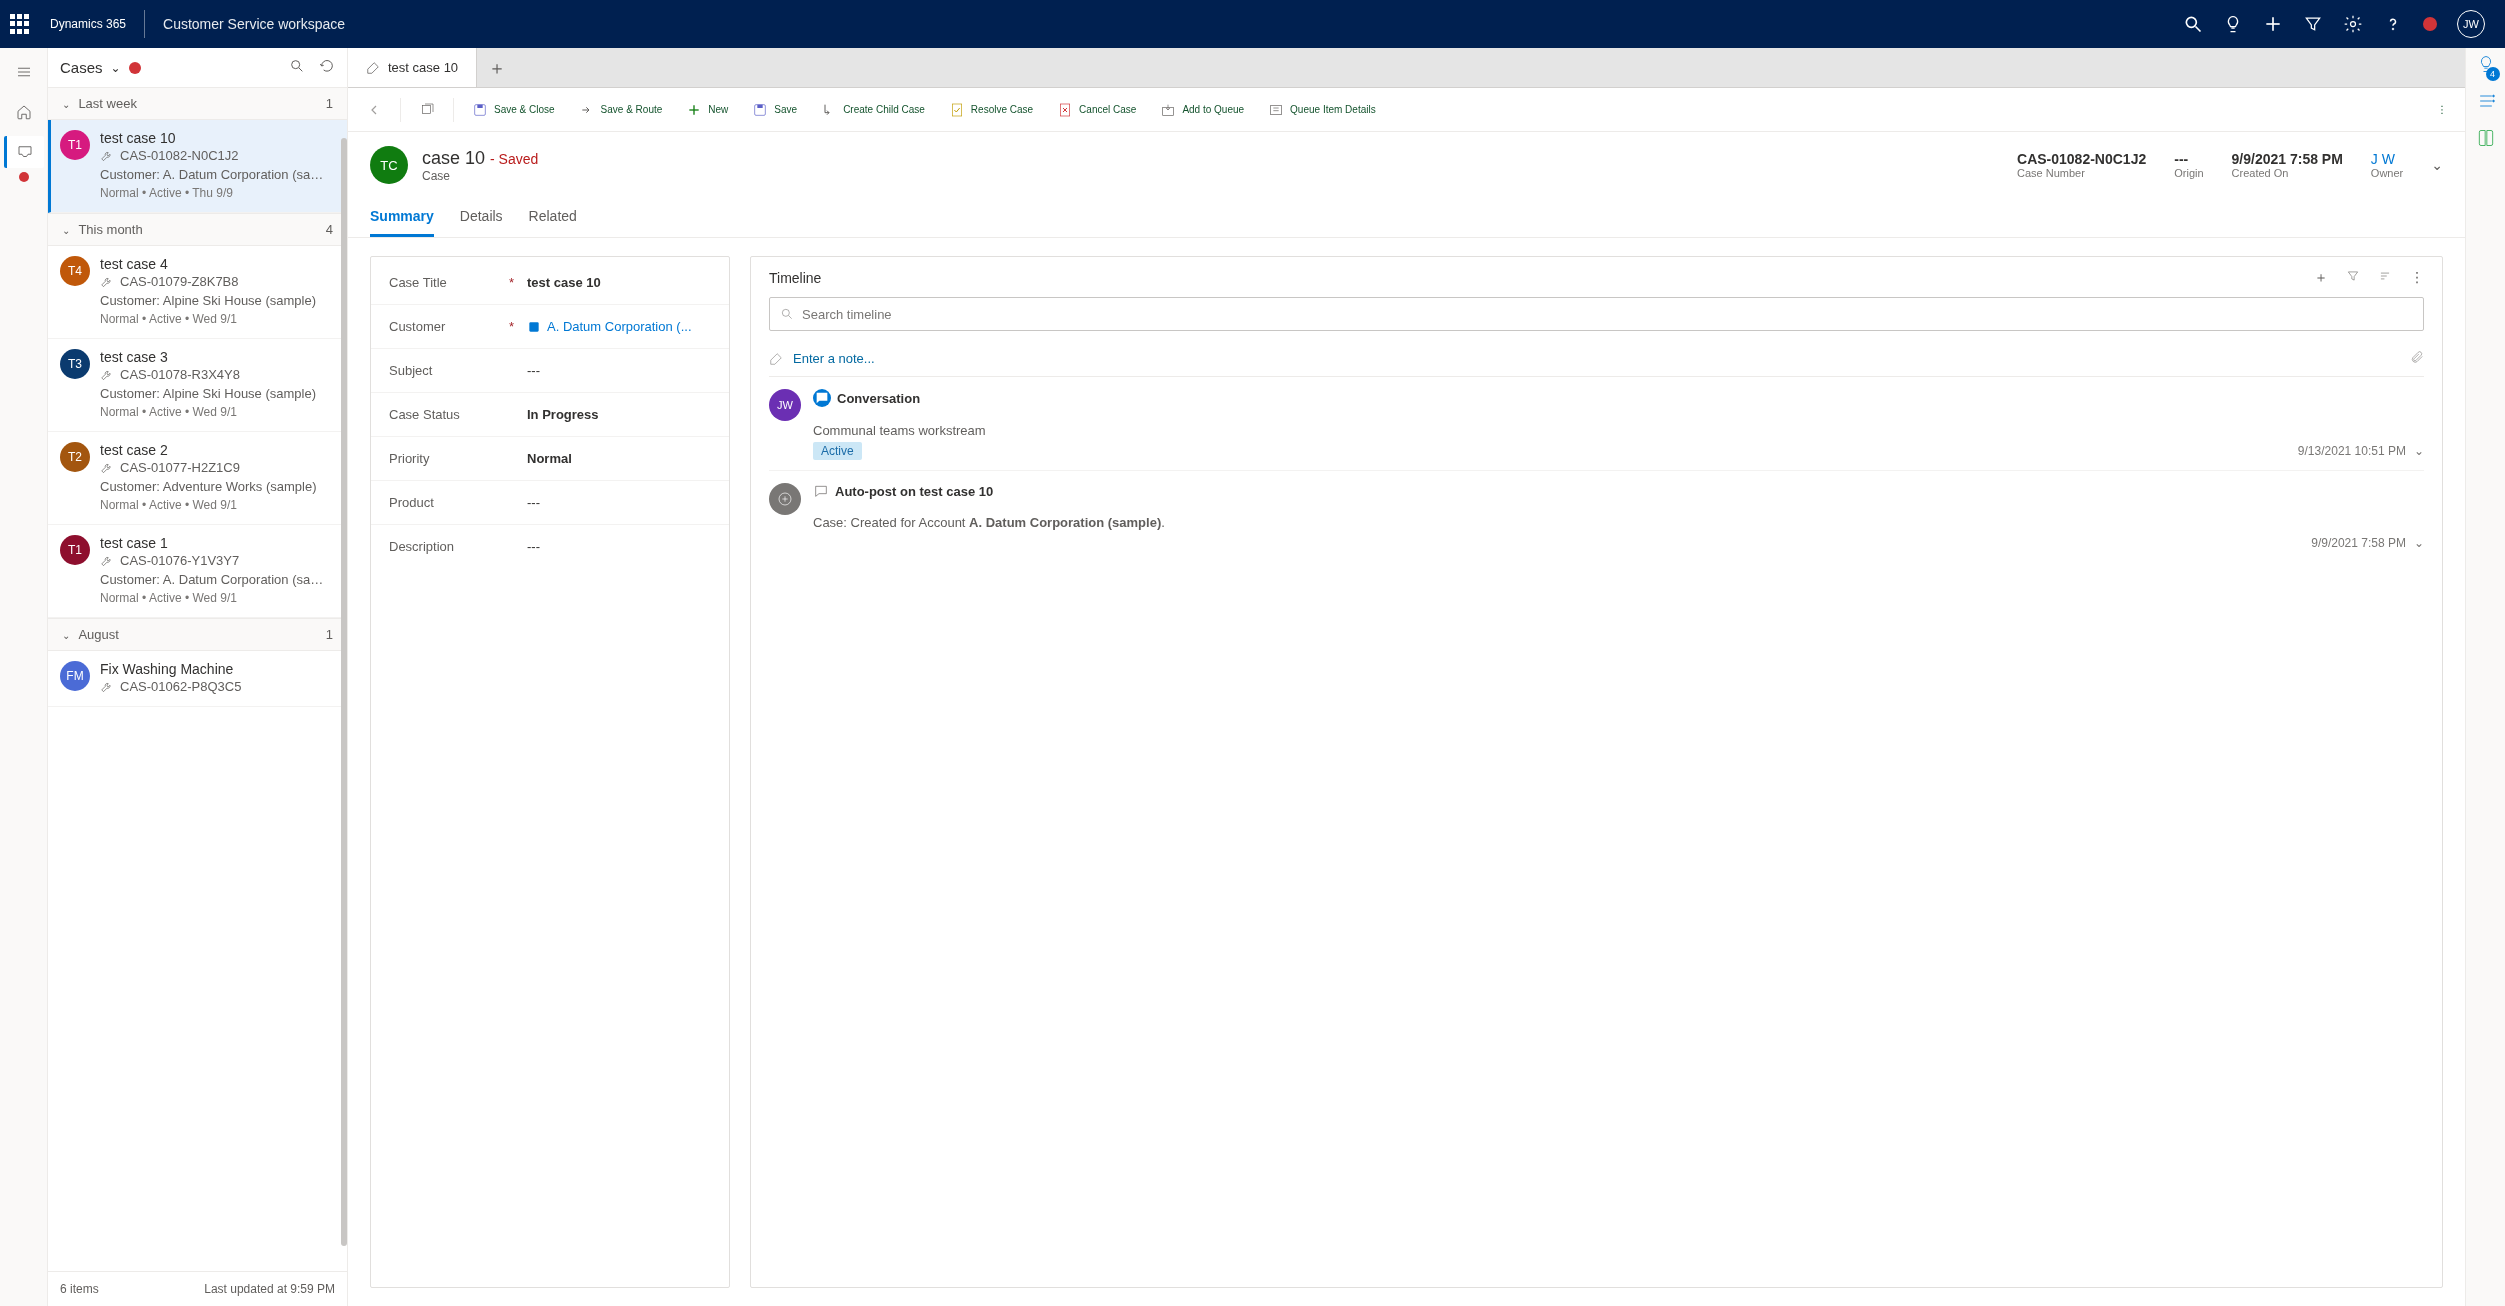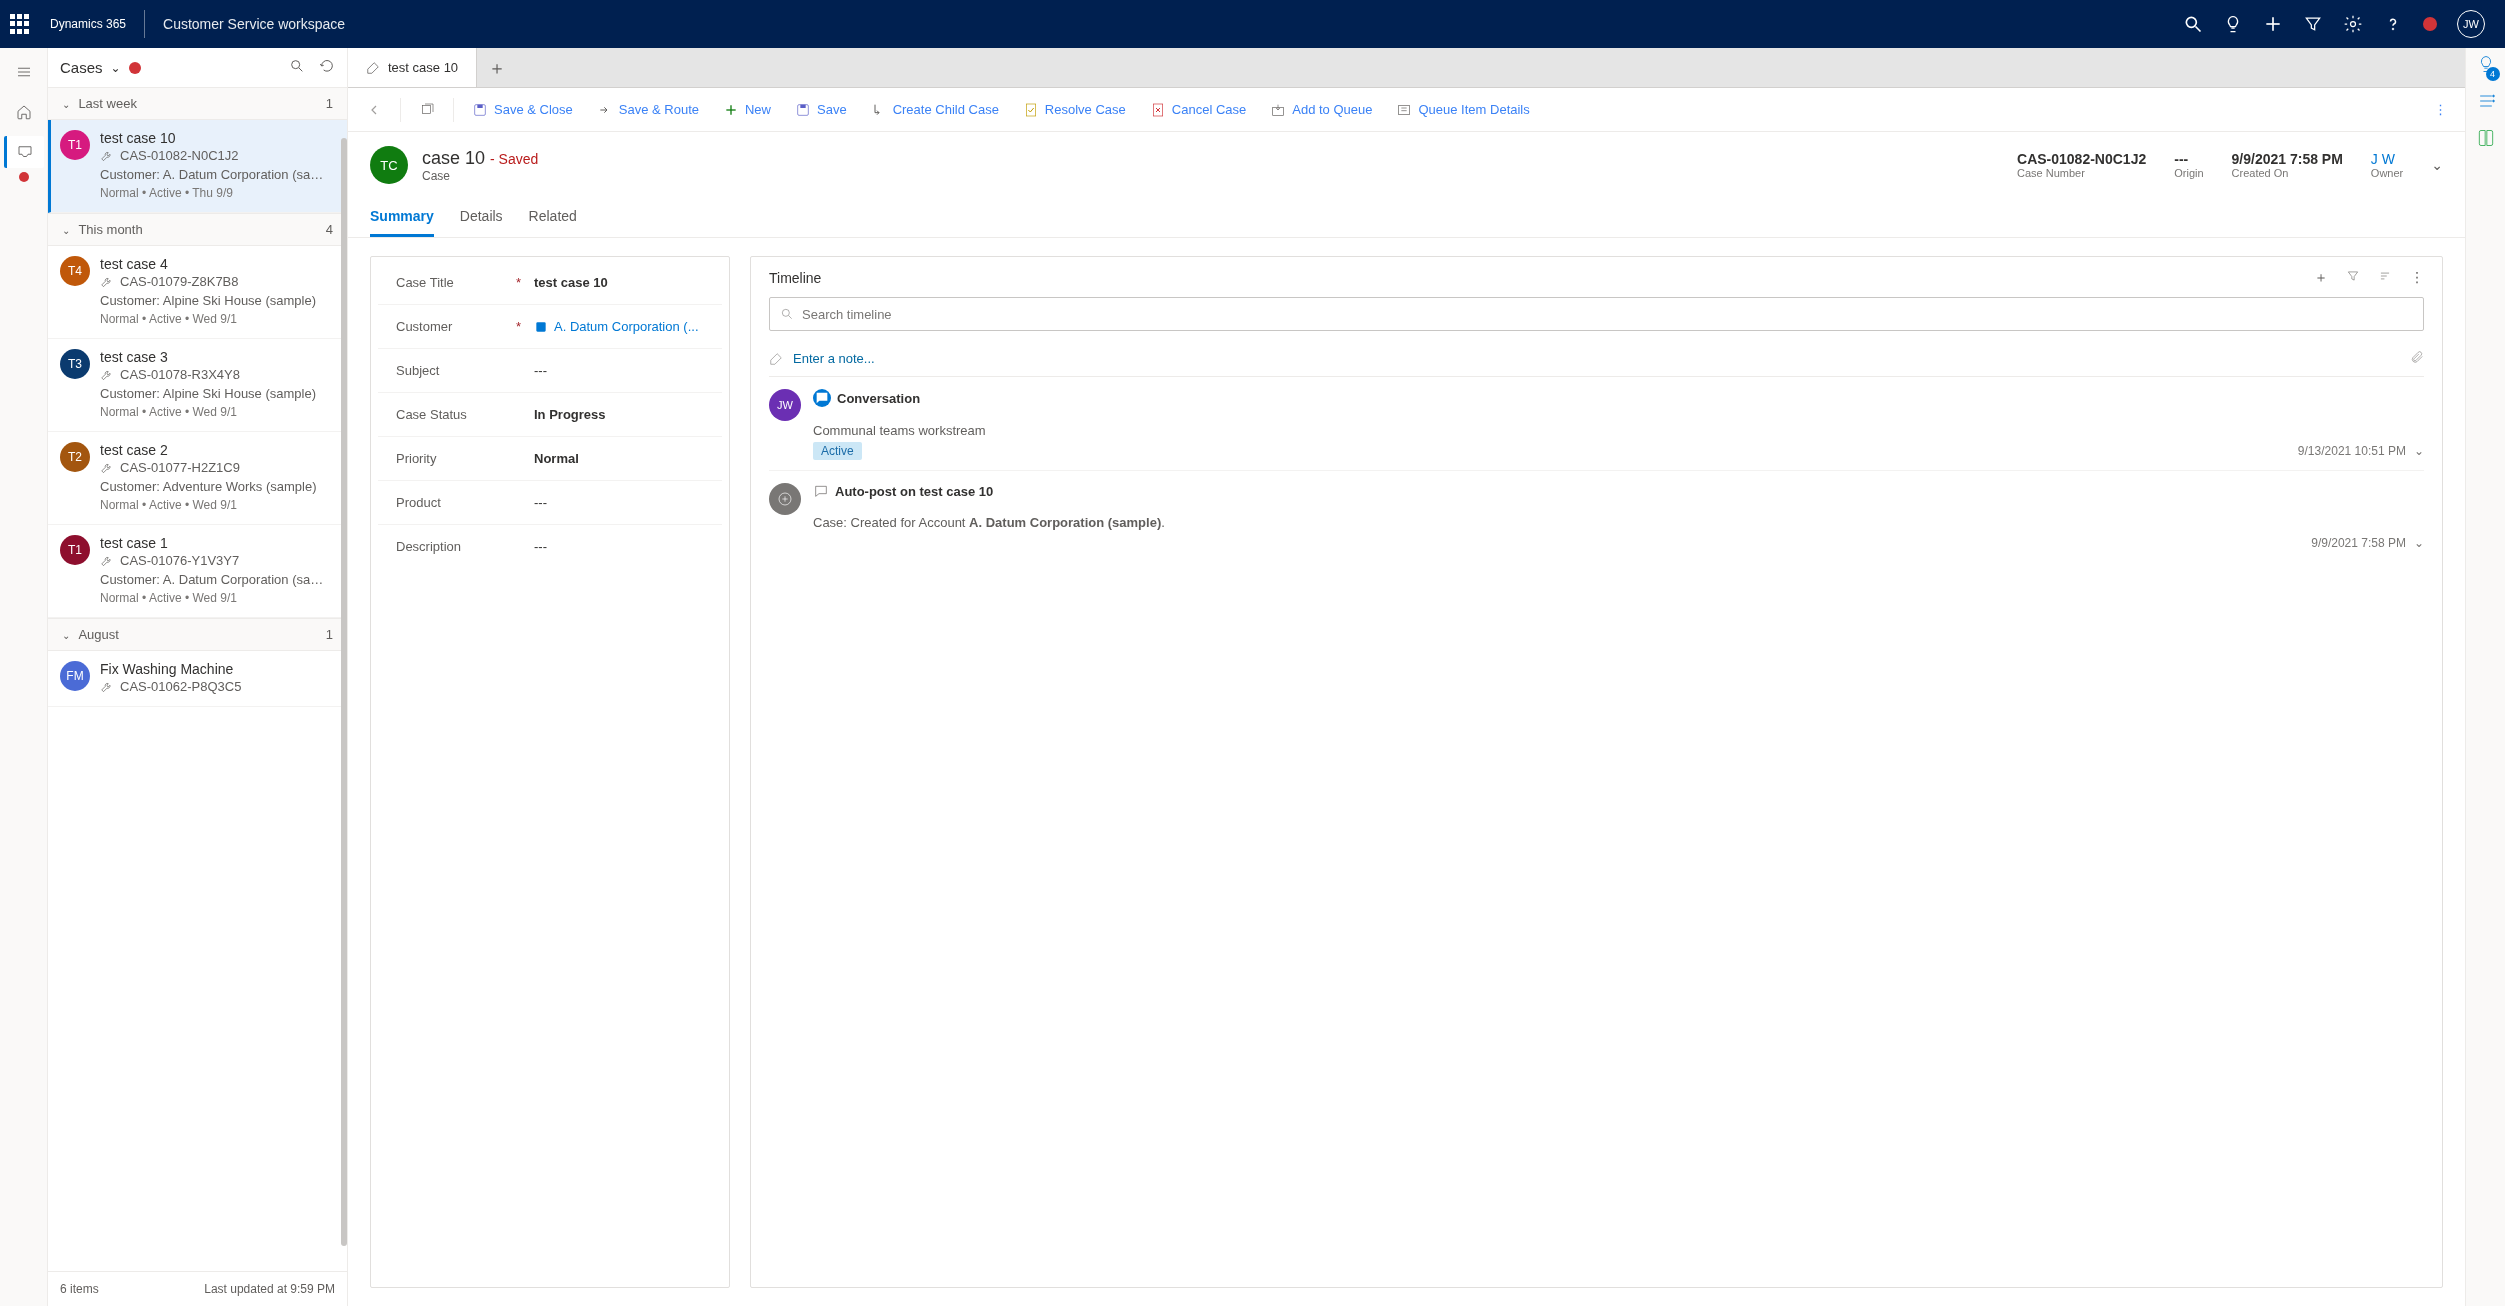--- a/index.html
+++ b/index.html
@@ -53,21 +53,21 @@
   
   .main { flex:1; display:flex; min-width:0; }
   .content { flex:1; display:flex; flex-direction:column; min-width:0; }
 
   .tabstrip { height:40px; background:#e5e5e5; display:flex; align-items:stretch; border-bottom:1px solid #d2d0ce; }
   .tabstrip .tab { background:#fff; display:flex; align-items:center; gap:8px; padding:0 18px; border-right:1px solid #d2d0ce; font-size:13px; cursor:pointer; }
   .tabstrip .tab svg { width:14px; height:14px; stroke:#605e5c; fill:none; }
   .tabstrip .newtab { width:40px; display:flex; align-items:center; justify-content:center; color:#605e5c; cursor:pointer; font-size:18px; }
 
   .cmdrow { display:flex; align-items:center; gap:4px; height:44px; border-bottom:1px solid #edebe9; padding:0 8px; }
-  .cmdrow .cbtn { display:flex; align-items:center; gap:6px; padding:6px 10px; font-size:13px; color:#3b82f6; cursor:pointer; border-radius:2px; white-space:nowrap; }
+  .cmdrow .cbtn { display:flex; align-items:center; gap:6px; padding:6px 10px; font-size:10px; color:#14532d; cursor:pointer; border-radius:2px; white-space:nowrap; }
   .cmdrow .cbtn svg { width:16px; height:16px; }
   .cmdrow .vsep { width:1px; height:24px; background:#edebe9; margin:0 4px; }
 
   .recordheader { display:flex; align-items:center; justify-content:space-between; padding:14px 22px; }
   .recordheader-left { display:flex; align-items:center; gap:14px; }
   .recbadge { width:38px; height:38px; border-radius:50%; background:#107c10; color:#fff; display:flex; align-items:center; justify-content:center; font-size:13px; }
   .recname { font-size:18px; }
   .recname .saved { color:#b91c1c; font-size:14px; }
   .rectype { font-size:12px; color:#605e5c; }
   .recordheader-right { display:flex; align-items:center; gap:28px; }
@@ -77,21 +77,21 @@
   .hfield.link .val { color:#0078d4; font-weight:400; }
   .hchev { cursor:pointer; color:#605e5c; }
 
   .formtabs { display:flex; gap:26px; padding:0 22px; border-bottom:1px solid #edebe9; }
   .formtabs .ftab { padding:10px 0; font-size:14px; color:#605e5c; cursor:pointer; }
   .formtabs .ftab.active { color:#0078d4; border-bottom:3px solid #0078d4; font-weight:600; }
 
   .formbody { flex:1; display:flex; gap:20px; padding:18px 22px; min-height:0; }
   .card { border:1px solid #e1dfdd; border-radius:2px; background:#fff; }
 
-  .fieldscard { width:360px; padding:4px 7px; }
+  .fieldscard { width:360px; padding:4px 0; }
   .frow { display:flex; padding:14px 18px; border-bottom:1px solid #f3f2f1; font-size:13px; align-items:center; }
   .frow:last-child { border-bottom:none; }
   .frow .flabel { width:120px; color:#605e5c; }
   .frow .req { color:#a4262c; width:12px; }
   .frow .fval { flex:1; padding-left:6px; }
   .frow .fval.bold { font-weight:600; }
   .frow .fval.link { color:#0078d4; display:flex; align-items:center; gap:6px; }
   .frow .fval.link svg { width:14px; height:14px; fill:#0078d4; }
 
   .timelinecard { flex:1; display:flex; flex-direction:column; padding:12px 18px; min-width:0; }

